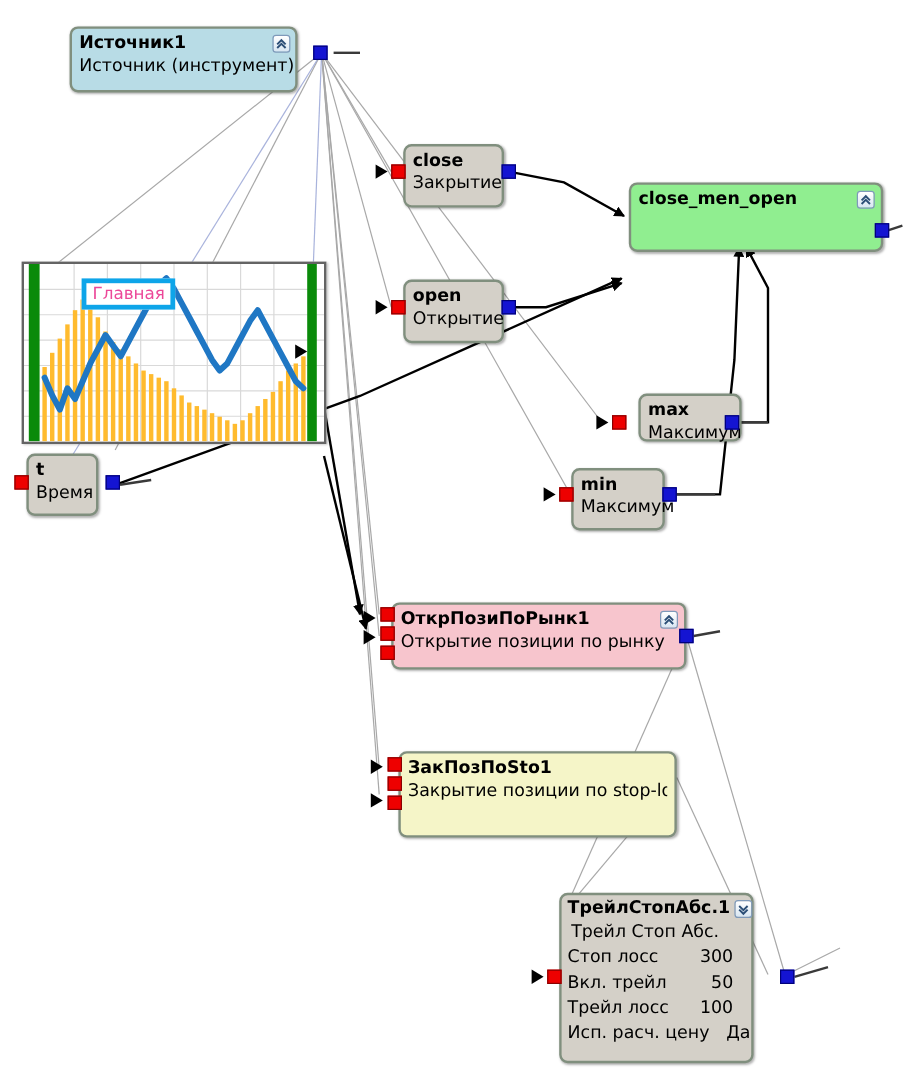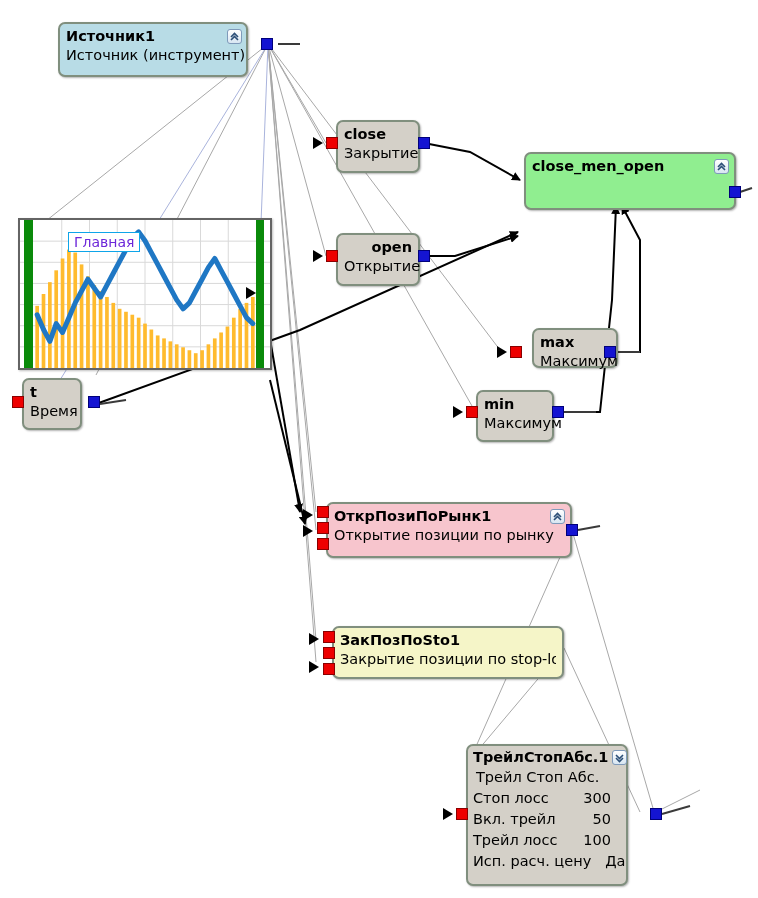--- a/index.html
+++ b/index.html
@@ -77,23 +77,23 @@
     position:absolute;left:18px;top:218px;width:254px;height:152px;
     border:2px solid #646464;
     background:#ffffff;
     box-sizing:border-box;
     z-index:4;
     box-shadow:1px 1px 2px rgba(0,0,0,.25);
   }
   #chart .plot{position:absolute;left:0;top:0;right:0;bottom:0;overflow:hidden;}
   #chart .mainlabel{
     position:absolute;left:48px;top:12px;
-    border:1px solid #0ea5e9;background:#fff;
+    border:4px solid #0ea5e9;background:#fff;
     font-size:14px;line-height:18px;padding:0px 5px;
-    color:#6d28d9;z-index:6;white-space:nowrap;
+    color:#ec4899;z-index:6;white-space:nowrap;
   }
 
   
   .paramnode{padding:2px 15px 5px 5px;}
   .paramnode .ptitlerow{display:flex;align-items:center;gap:4px;}
   .paramnode .ptitle{font-size:14.5px;font-weight:bold;line-height:19px;white-space:nowrap;}
   .paramnode .psub{font-size:14.5px;line-height:21px;padding-left:3px;white-space:nowrap;}
   .paramnode .prow{
     display:flex;justify-content:space-between;
     font-size:14.5px;line-height:21px;white-space:nowrap;gap:14px;
@@ -246,21 +246,21 @@
   <div class="port out" style="left:261px;top:38px;"></div>
 
   <div class="node n-gray" style="left:336px;top:120px;width:84px;height:53px;">
     <div class="title">close</div>
     <div class="subtitle">Закрытие</div>
   </div>
   <div class="port in" style="left:326px;top:137px;"></div>
   <div class="ahead" style="left:313px;top:137px;"></div>
   <div class="port out" style="left:418px;top:137px;"></div>
 
-  <div class="node n-gray" style="left:336px;top:233px;width:84px;height:53px;text-align:right;">
+  <div class="node n-gray" style="left:336px;top:233px;width:84px;height:53px;">
     <div class="title">open</div>
     <div class="subtitle">Открытие</div>
   </div>
   <div class="port in" style="left:326px;top:250px;"></div>
   <div class="ahead" style="left:313px;top:250px;"></div>
   <div class="port out" style="left:418px;top:250px;"></div>
 
   <div class="node n-green" style="left:524px;top:152px;width:212px;height:58px;">
     <div class="title titlenormal" style="font-weight:bold;">close_men_open</div>
     <div class="chev" style="right:5px;top:5px;">
@@ -305,21 +305,21 @@
         </svg>
     </div>
   </div>
   <div class="port in" style="left:317px;top:506px;"></div>
   <div class="port in" style="left:317px;top:522px;"></div>
   <div class="port in" style="left:317px;top:538px;"></div>
   <div class="ahead" style="left:303px;top:509px;"></div>
   <div class="ahead" style="left:303px;top:525px;"></div>
   <div class="port out" style="left:566px;top:524px;"></div>
 
-  <div class="node n-yellow" style="left:332px;top:626px;width:232px;height:53px;">
+  <div class="node n-yellow" style="left:332px;top:626px;width:232px;height:72px;">
     <div class="title">ЗакПозПоSto1</div>
     <div class="subtitle" style="overflow:hidden;">Закрытие позиции по stop-los</div>
   </div>
   <div class="port in" style="left:323px;top:631px;"></div>
   <div class="port in" style="left:323px;top:647px;"></div>
   <div class="port in" style="left:323px;top:663px;"></div>
   <div class="ahead" style="left:309px;top:633px;"></div>
   <div class="ahead" style="left:309px;top:661px;"></div>
 
   <div class="node n-gray paramnode" style="left:466px;top:744px;width:162px;height:142px;">

